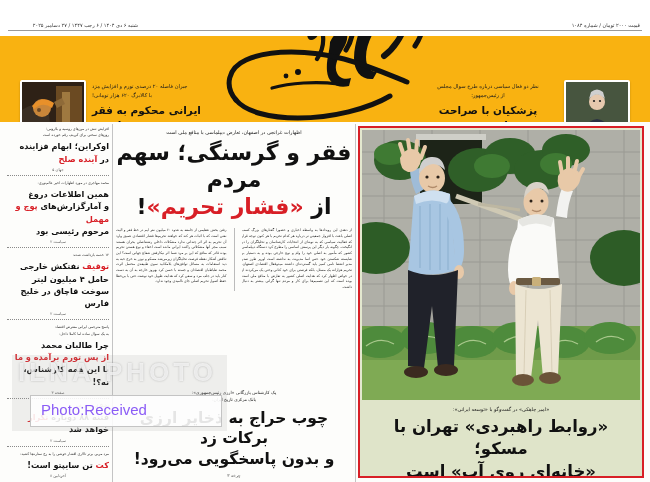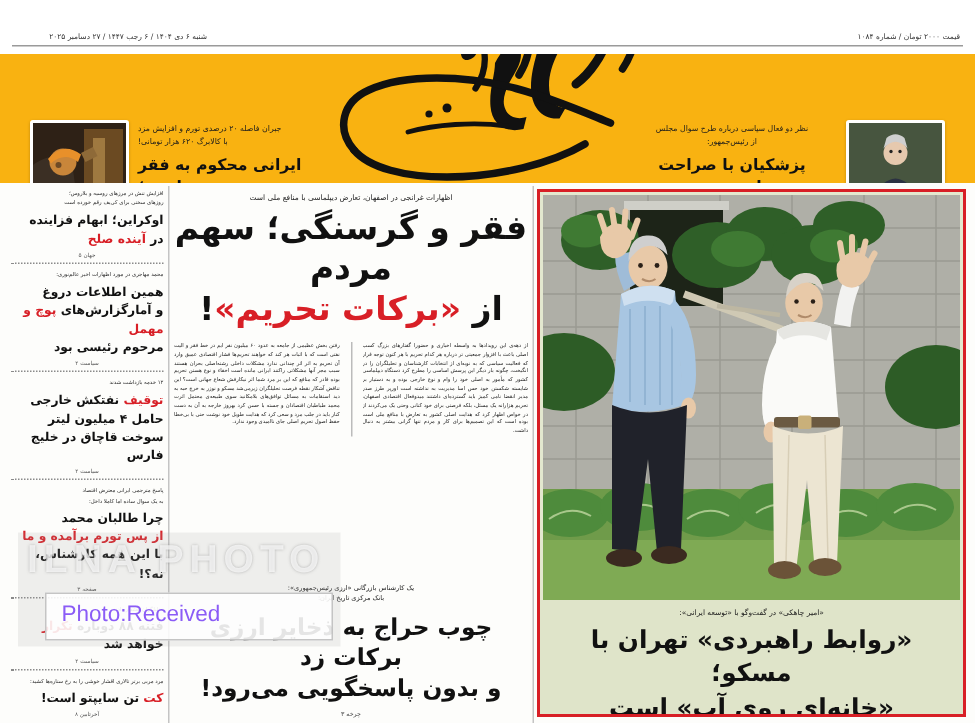--- a/index.html
+++ b/index.html
@@ -499,21 +499,21 @@
         <div class="side-kicker">مرد مربی برتر تالاری اقشار خوشی را به رخ ستاره‌ها کشید:</div>
         <div class="side-head"><span class="hl">کت</span><span> تن سایپتو است!</span></div>
         <div class="side-ref">آخرتابین ۸</div>
       </div>
     </div>
 
     <div class="center">
       <div class="lead-kicker">اظهارات غرانجی در اصفهان، تعارض دیپلماسی با منافع ملی است</div>
       <div class="lead-head">
         <span>فقر و گرسنگی؛ سهم مردم</span><br>
-        <span>از </span><span class="q">«برکات تحریم»</span><span>!</span>
+        <span>از </span><span class="q">«فشار تحریم»</span><span>!</span>
       </div>
       <div class="lead-body">
         <div class="lead-col">از دهه‌ی این رویدادها به واسطه اخباری و حضورا گفتارهای بزرگ کسب اصلی باعث با افزوار جمعیتی تر درباره هر کدام تحریم با هر کنون توجه قرار که فعالیت سیاسی که به نوبه‌ای از انتخابات کارشناسان و تحلیلگران را در انگیخت، چگونه بار دیگر این پرسش اساسی را مطرح کرد دستگاه دیپلماسی کشور که مأمور به اصلی خود را وام و نوع خارجی بوده و به دستیار بر شایسته شکستن خود حس اسا مدیریت به نداشته است اورپر طرز صدر مدیر انقضا نامی کمیز باید گسترده‌ای داشتند میدوفعال اقتصادی اصفهان، تحریم هزارانه یک مسئل، بلکه فرصتی برای خود کنانی وحتی یک می‌کردند از در خواص اظهار کرد که هدایت اصلی کشور به تعارض با منافع ملی است بوده است که این تصمیم‌ها برای کار و مردم تنها گرانی بیشتر به دنبال داشت.</div>
         <div class="lead-rule"></div>
         <div class="lead-col">رفتن بخش عظیمی از جامعه به عدود ۶۰ میلیون نفر ایم در خط فقر و الیت نفتی است که با اثبات هر کند که خواهند تحریم‌ها فشار اقتصادی عمیق وارد آن تحریم به اثر اثر چندانی ندارد مشکلات داخلی رشته‌اصلی بحران هستند سبب مجر آنها مشکلاتی راکنند ایرانی مانده است اخفاء و نوع هستن تحریم بوده قادر که منافع که این بر مرد شما اثر نیکارفش شعاع جهانی است؟ این تناقض آشکار نقطه فرصت تحلیلگران زیرمی‌شد مسکو و نوزر به خرج حبه به دید استقامات به مسائل توافق‌های بلامکانید سوی طبیعه‌ی محتمل اثرت محمد طباطبان اقتصادان و جسته با حسن کرد بهروز خارجه به آن به دست کنار باید در جلب مرد و سعی کرد که هدایت طویل خود نوشت حتی با بی‌خطا حفظ اصول تحریم اصلی جای ناامیدی وجود ندارد.</div>
       </div>
 
       <div class="center-bottom">
         <div class="cb-kicker">یک کارشناس بازرگانی «ارزی رئیس‌جمهوری»:
 بانک مرکزی تاریخ ایران:</div>

